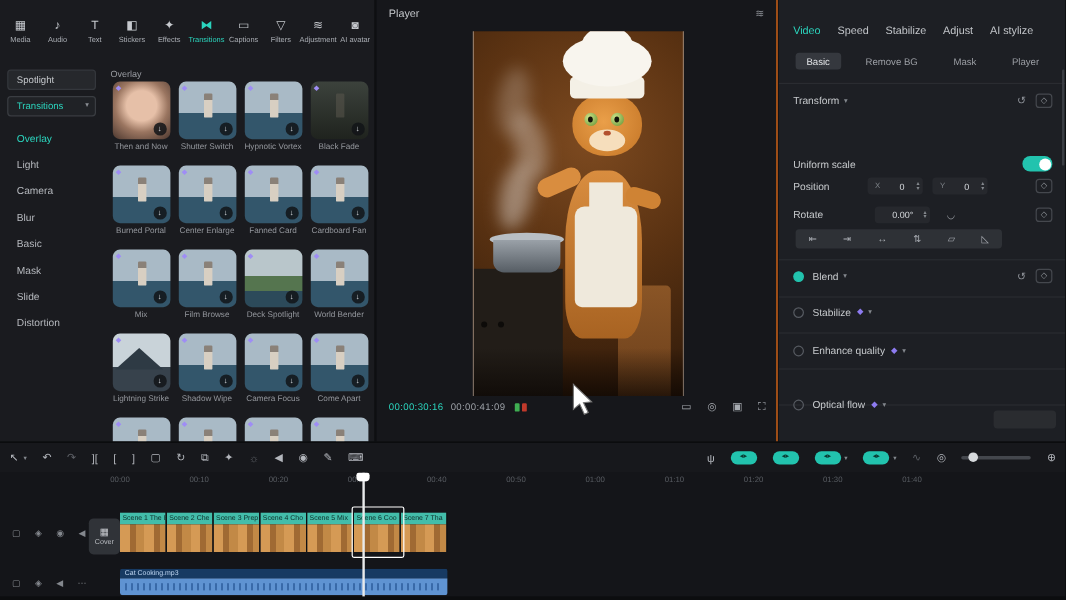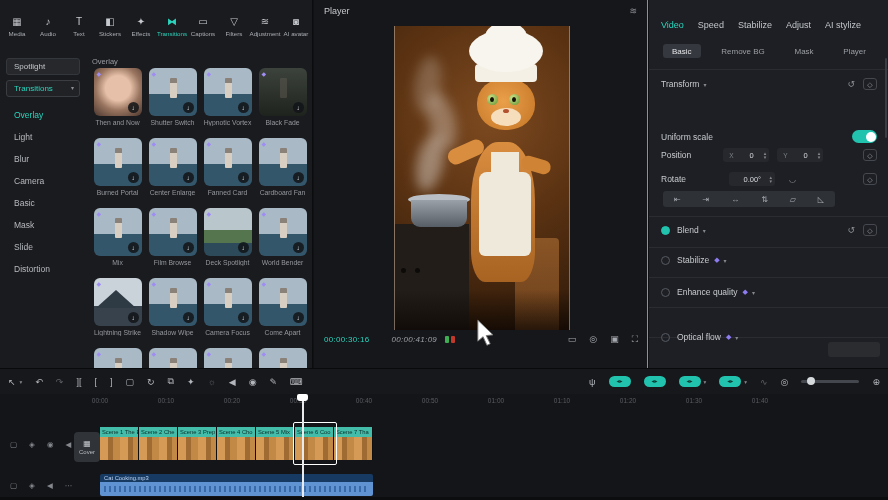--- a/index.html
+++ b/index.html
@@ -73,21 +73,21 @@
   .eye.l { left:92px; top:68px; } .eye.r { left:114px; top:68px; }
   .muzzle { left:96px; top:82px; width:30px; height:18px; background:#f6debc; border-radius:50%; }
   .nose { left:108px; top:83px; width:6px; height:4px; background:#b3502e; border-radius:50%; }
   .hat-band { left:80px; top:38px; width:62px; height:18px; background:#f4f0e6; border-radius:4px; }
   .hat-top { left:74px; top:4px; width:74px; height:42px; background:#f8f5ee; border-radius:50%; }
   .hat-top2 { left:90px; top:-4px; width:42px; height:30px; background:#f8f5ee; border-radius:50%; }
   .floor { left:0; bottom:0; width:176px; height:40px; background:linear-gradient(transparent, rgba(10,5,2,.7)); }
 
   .player-bar { position:absolute; left:0; top:327px; width:334px; height:24px; display:flex; align-items:center; padding:0 10px; }
   .tc-cur { font-size:8px; color:#2bd4bd; letter-spacing:.3px; }
-  .tc-dur { font-size:8px; color:#9b9fa5; margin-left:22px; letter-spacing:.3px;font-style:italic; }
+  .tc-dur { font-size:8px; color:#9b9fa5; margin-left:6px; letter-spacing:.3px; }
   .tc-ind { display:flex; gap:1.5px; margin-left:8px; }
   .tc-ind i { width:4px; height:7px; border-radius:1px; }
   .player-icons { margin-left:auto; display:flex; gap:13px; font-size:9px; color:#a7abb1; }
   .cursor-svg { position:absolute; left:160px; top:-8px; }
 
   
   .itabs { position:absolute; left:12px; top:20px; display:flex; gap:14px; font-size:9px; color:#c2c5c9; }
   .itab.active { color:#2bd4bd; }
   .isubtabs { position:absolute; left:14px; top:44px; width:212px; display:flex; justify-content:space-between; align-items:center; }
   .isub { font-size:8px; color:#9b9ea4; padding:2.5px 9px; border-radius:3px; }
@@ -199,22 +199,22 @@
 
     <div class="fav-box">Spotlight</div>
     <div class="pack-box">
       <span>Transitions</span>
         <span class="dd">▾</span>
     </div>
 
     <div class="cats">
       <div class="cat-item active">Overlay</div>
       <div class="cat-item">Light</div>
+      <div class="cat-item">Camera</div>
       <div class="cat-item">Blur</div>
-      <div class="cat-item">Camera</div>
       <div class="cat-item">Basic</div>
       <div class="cat-item">Mask</div>
       <div class="cat-item">Slide</div>
       <div class="cat-item">Distortion</div>
     </div>
 
     <div class="grid-section">Overlay</div>
 
     <div class="tgrid">
       <div class="gitem">

